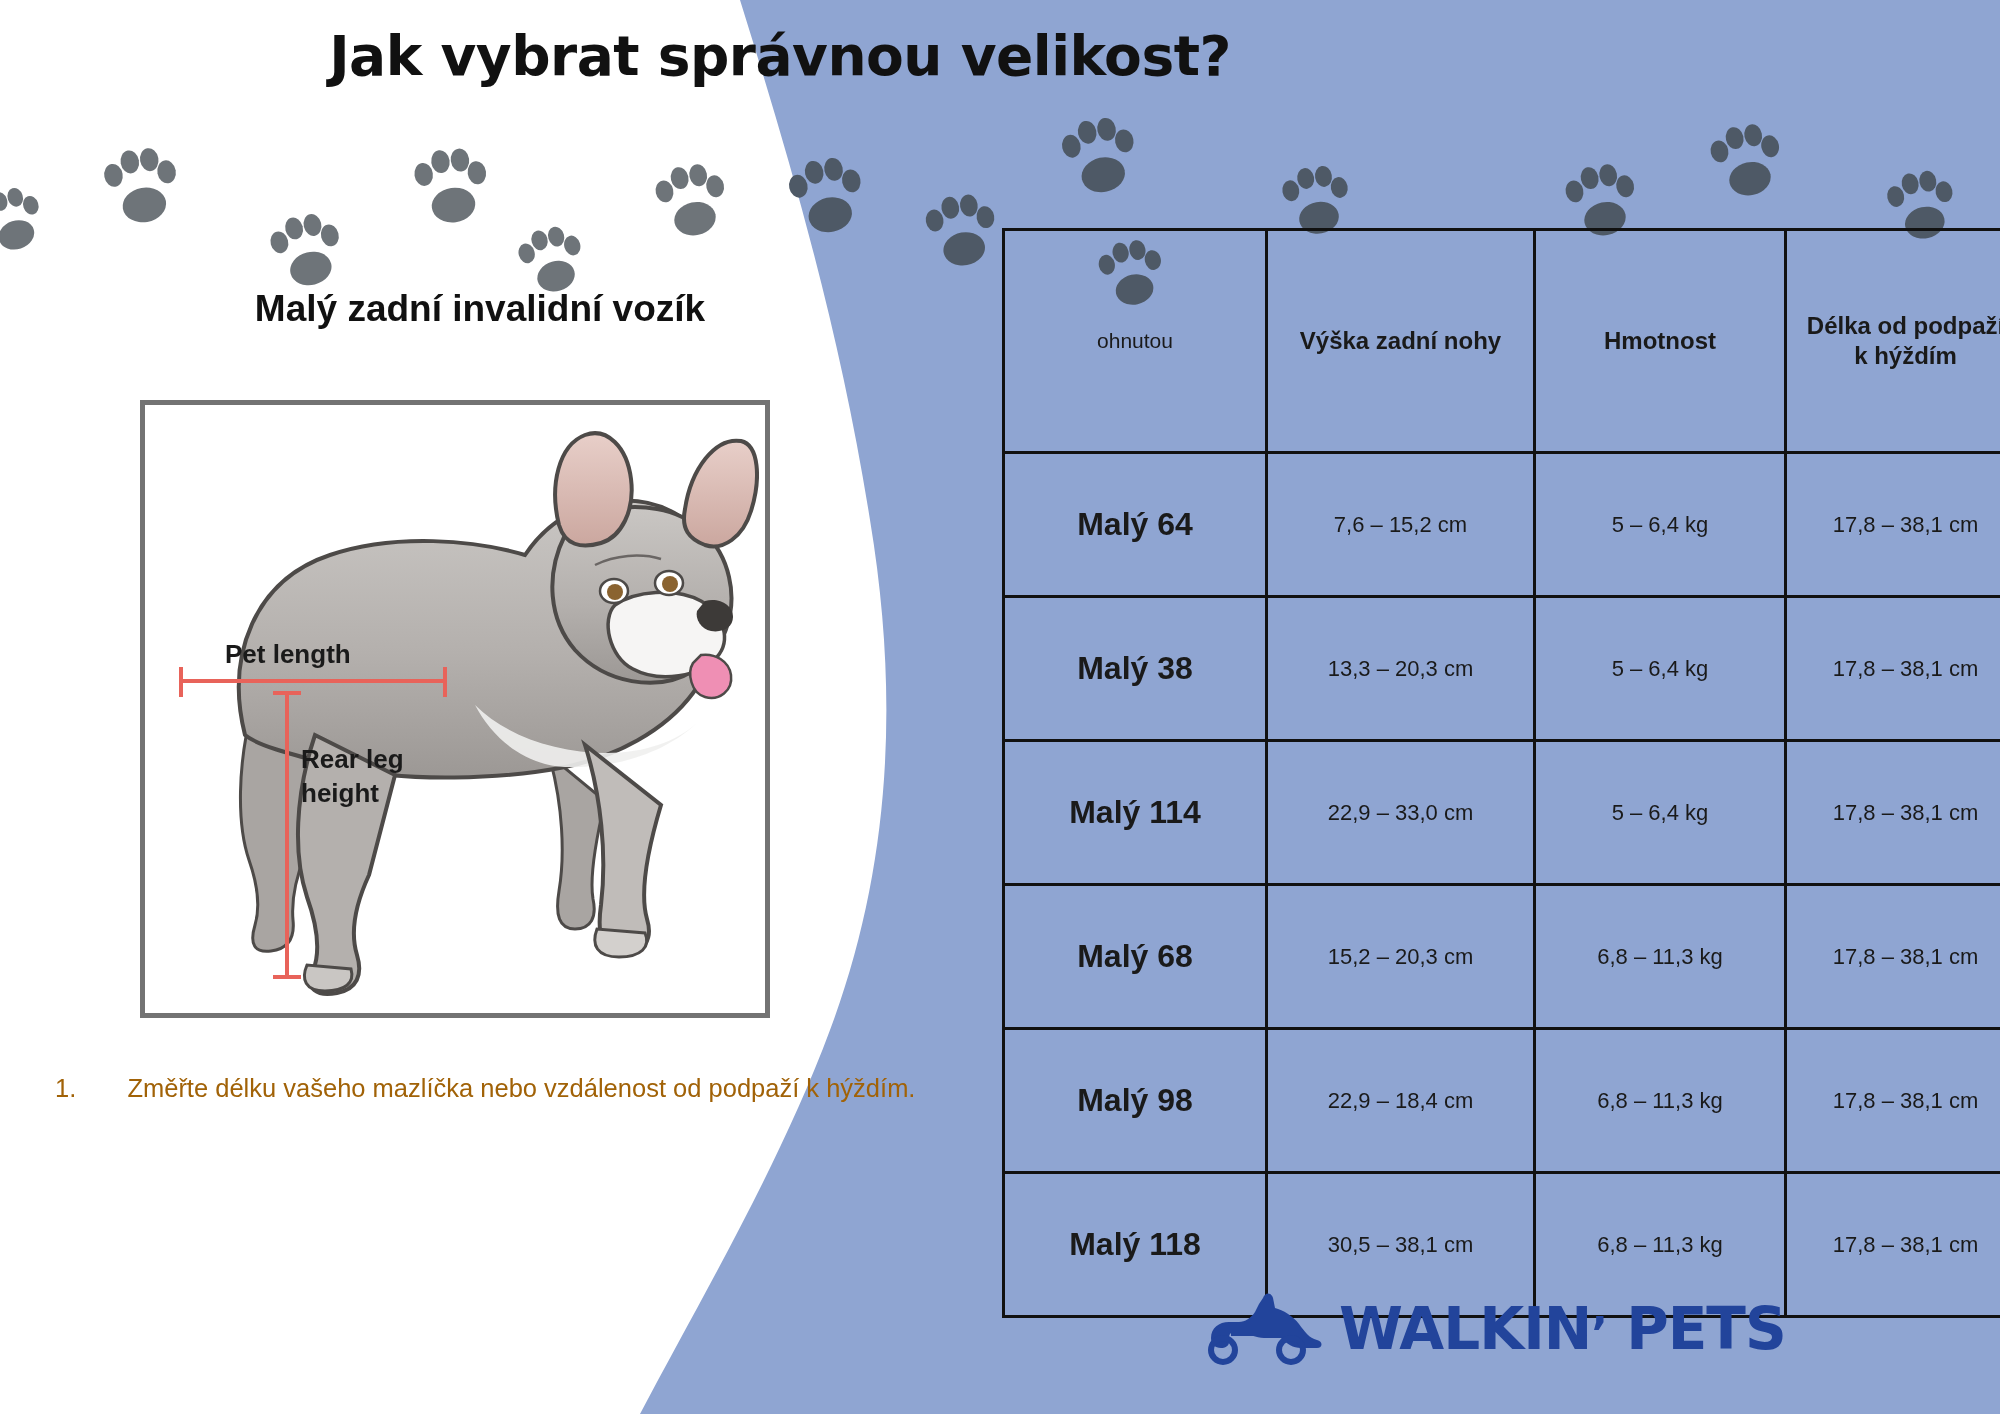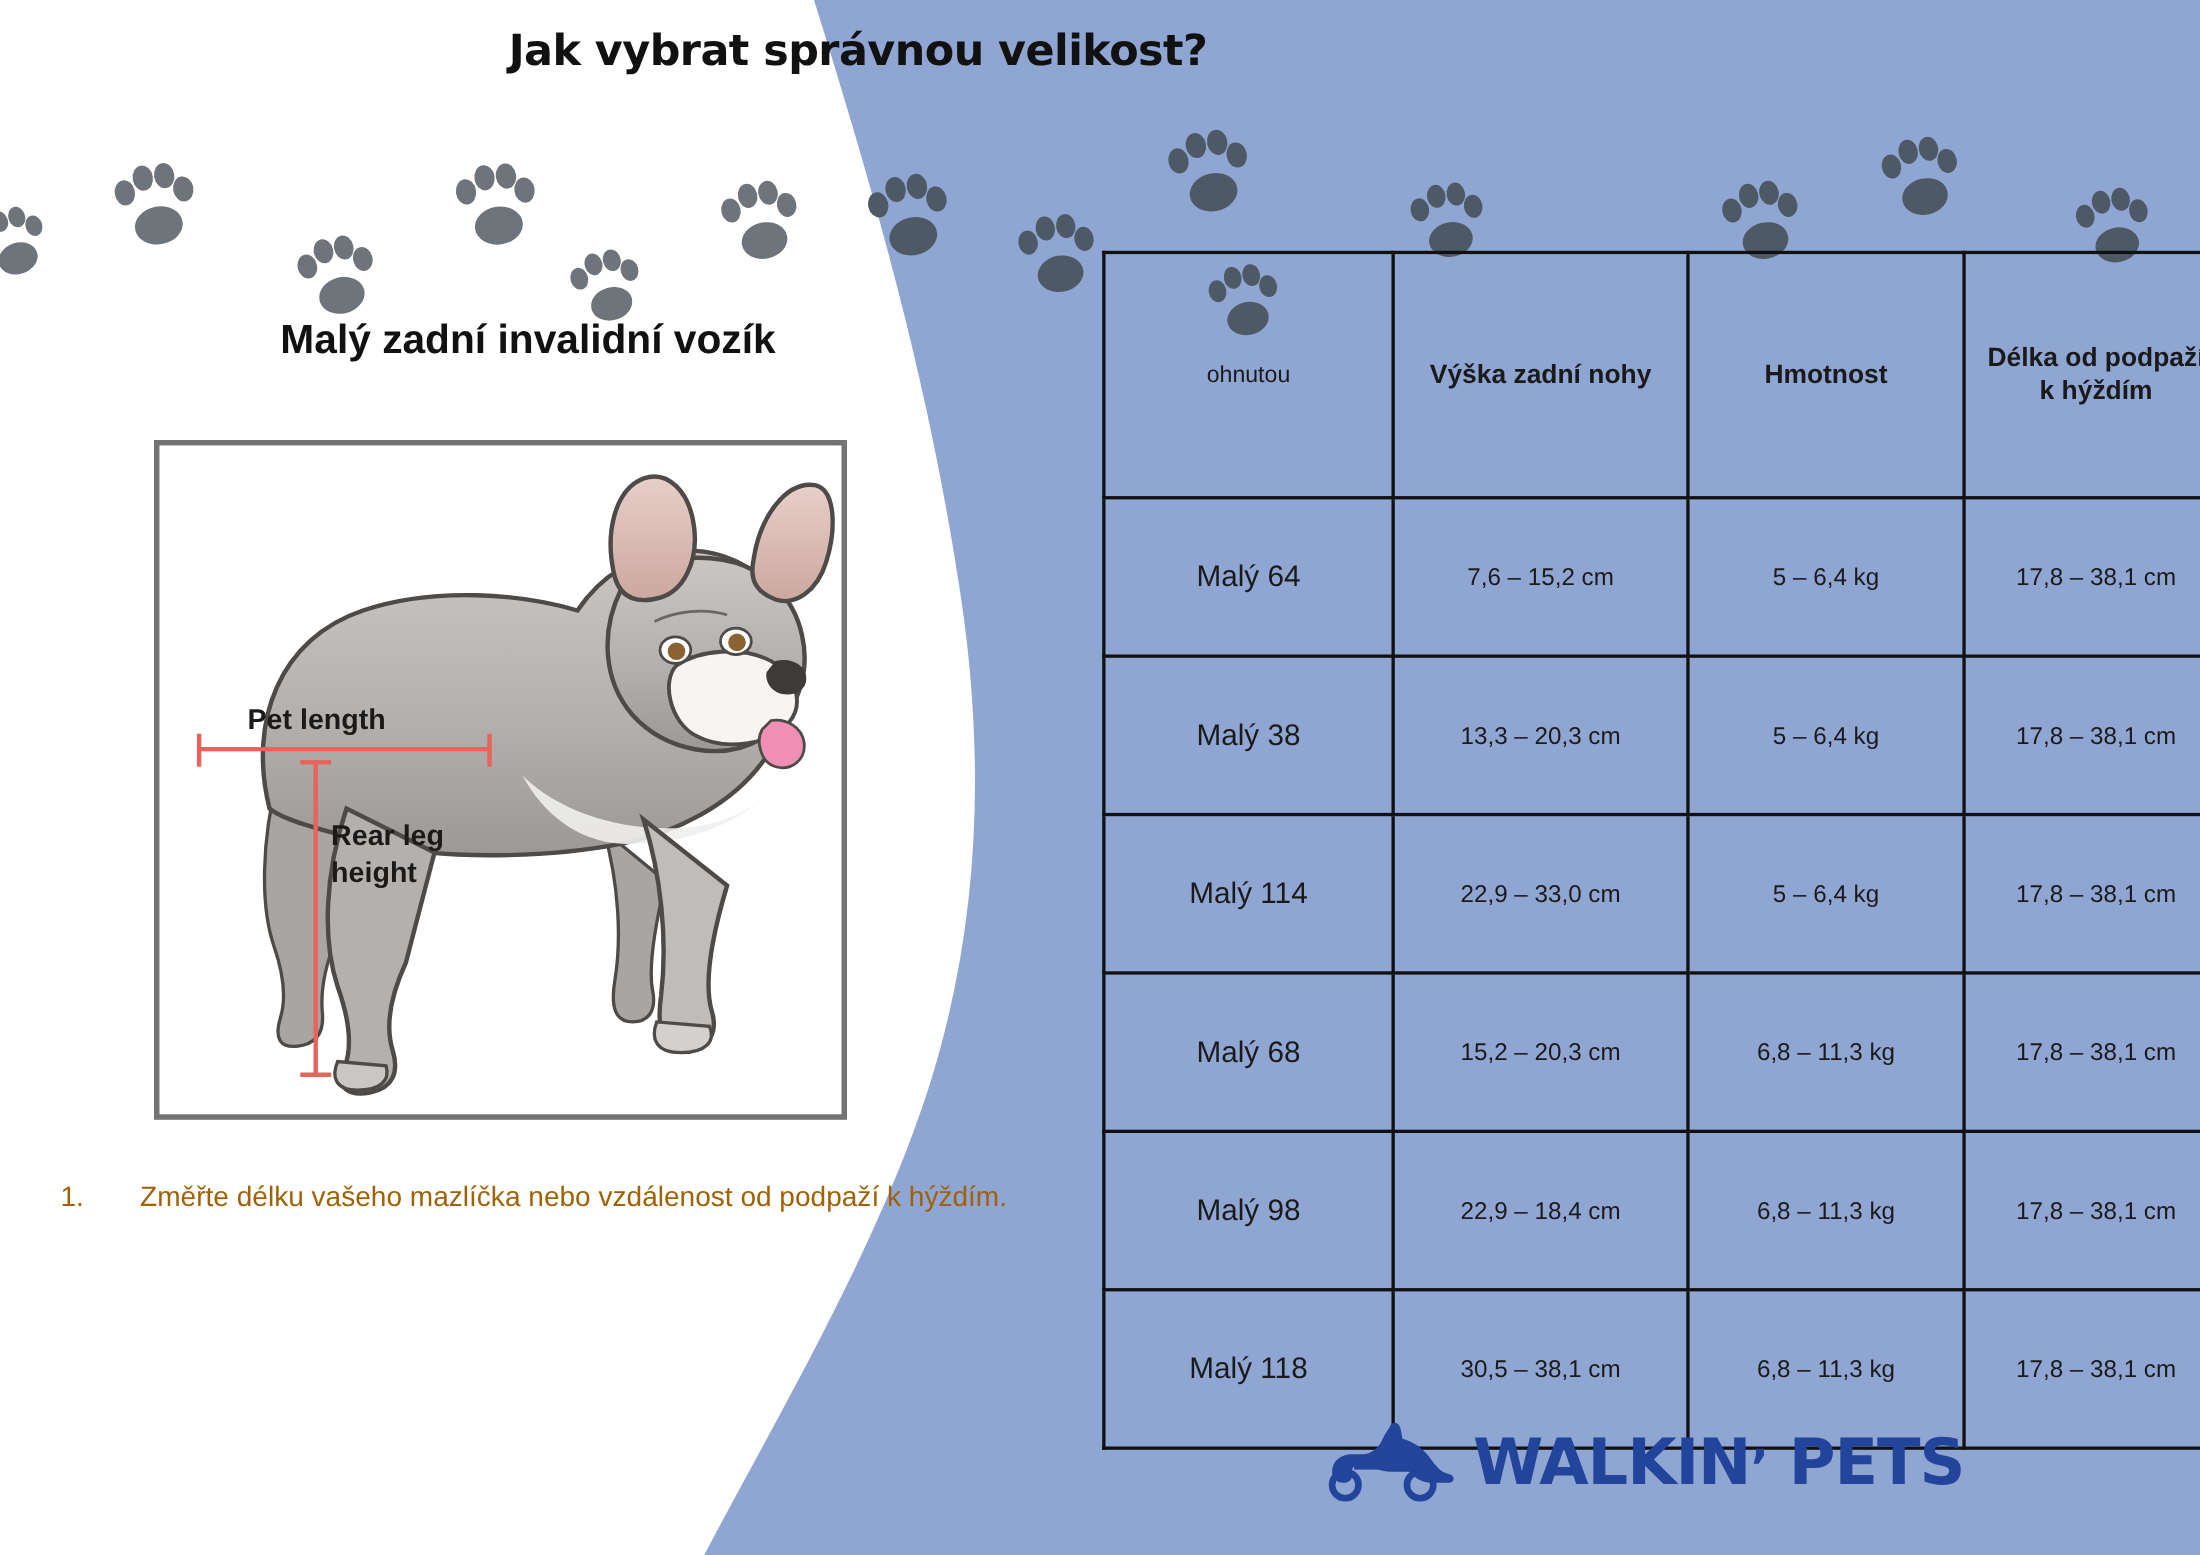--- a/index.html
+++ b/index.html
@@ -37,21 +37,21 @@
     height: 1414px;
     z-index: 1;
     pointer-events: none;
   }
   .title {
     position: absolute;
     top: 24px;
     left: 0;
     width: 1560px;
     text-align: center;
-    font-size: 39px;
+    font-size: 55px;
     font-weight: bold;
     color: #111111;
     letter-spacing: -0.5px;
     z-index: 5;
     font-family: "DejaVu Sans", sans-serif;
   }
   .subtitle {
     position: absolute;
     top: 288px;
     left: 60px;
@@ -122,22 +122,22 @@
   .size-table thead th.col-size {
     font-weight: normal;
     font-size: 21px;
   }
   .size-table tbody td {
     height: 133px;
     font-size: 22px;
     padding: 4px 8px;
   }
   .size-table tbody td.size-cell {
-    font-weight: normal;
-    font-size: 27px;
+    font-weight: bold;
+    font-size: 32px;
   }
   .col1 { width: 240px; }
   .col2 { width: 245px; }
   .col3 { width: 228px; }
   .col4 { width: 217px; }
 
   
   .logo {
     position: absolute;
     left: 1205px;

